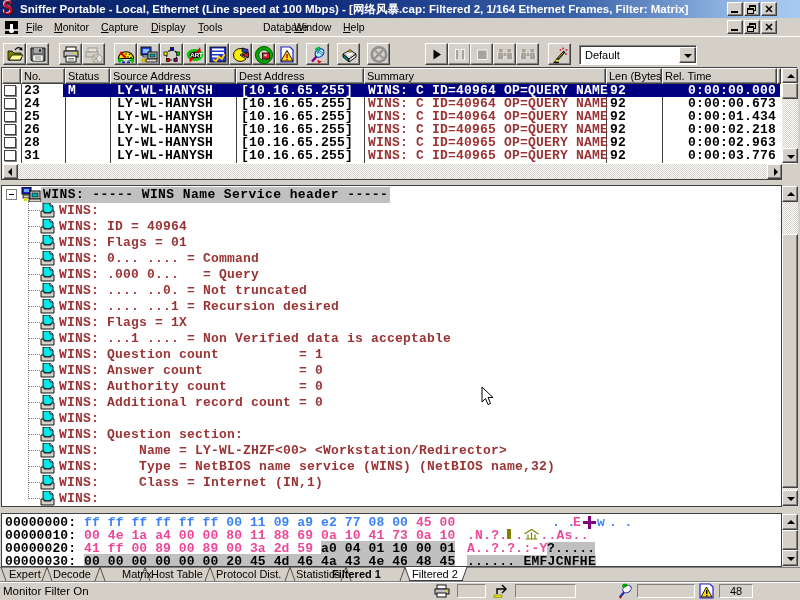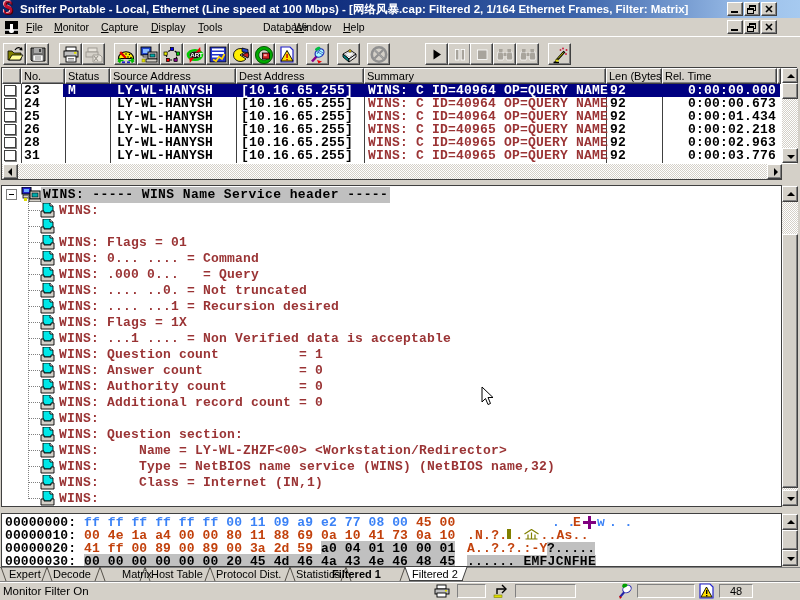--- a/index.html
+++ b/index.html
@@ -32,21 +32,21 @@
 
 #tree { top:185px; left:1px; width:781px; height:322px; background:#fff; border:1px solid #404040; overflow:hidden; }
 .tline { left:0px; height:16px; font-family:"Liberation Mono",monospace; font-size:13px; font-weight:bold; letter-spacing:0.2px; line-height:16px; white-space:pre; color:#9a3334; }
 
 #hex { top:513px; left:1px; width:781px; height:54px; background:#fff; border:1px solid #404040; overflow:hidden; }
 .hxline > span { top:0; } .hxline { height:13px; font-family:"Liberation Mono",monospace; font-size:13px; font-weight:bold; line-height:13px; white-space:pre; }
 .hxrow { position:absolute; left:3px; top:0; letter-spacing:0.1px; white-space:pre; }
 .hxoff { color:#000; }
 .hxa { position:absolute; left:465px; letter-spacing:0.26px; }
 .purple { color:#3b82f6; }
-.olive { color:#c2410c; }
+.olive { color:#ec4899; }
 .hgray { background:#c0c0c0; color:#000; }
 
 #tabbar { top:567px; left:0; width:800px; height:14px; background:#d4d0c8; }
 .tabtxt { top:1px; font-size:11px; color:#000; }
 
 #status { top:581px; left:0; width:800px; height:19px; background:#d4d0c8; border-top:1px solid #808080; box-shadow:inset 0 1px 0 #fff; font-size:11px; }
 .spanel { top:2px; height:14px; border:1px solid; border-color:#808080 #fff #fff #808080; background:#d4d0c8; }
 </style>
 </head>
 <body>
@@ -276,20 +276,26 @@
           <path d="M13.5 5.5 L5 15" stroke="#000" stroke-width="2.6"></path>
 <path d="M12.5 6.5 L7 12.5" stroke="#dddd00" stroke-width="0.9"></path>
 <path d="M2.5 16.5 L8 16.5 M4 15 L5.5 16.5" stroke="#000" stroke-width="1.6"></path>
 <rect x="4.5" y="13.6" width="3" height="2" fill="#dddd00"></rect>
 <circle cx="12" cy="2.5" r="1" fill="#cc2244"></circle>
           <circle cx="15.5" cy="4" r="1" fill="#cc2244"></circle>
 <circle cx="15" cy="8" r="1" fill="#cc2244"></circle>
           <circle cx="9.5" cy="4" r="0.9" fill="#cc2244"></circle>
         </svg>
       </div>
+    <div class="abs" style="left:579px;top:8px;width:118px;height:20px;background:#fff;border:1px solid;border-color:#808080 #fff #fff #808080;box-shadow:inset 1px 1px 0 #404040;">
+      <div class="abs" style="left:5px;top:3px;font-size:11px;color:#000;">Default</div>
+      <div class="sbtn abs" style="left:99px;top:1px;width:17px;height:16px;">
+          <span class="arrow" style="left:4px;top:6px;border-left:4px solid transparent;border-right:4px solid transparent;border-top:4px solid #000;"></span>
+        </div>
+    </div>
   </div>
 
   <div id="plist" class="abs">
     <div class="hcell abs" style="left:0;width:19px;"></div>
     <div class="hcell abs" style="left:19px;width:44px;">No.</div>
     <div class="hcell abs" style="left:63px;width:45px;">Status</div>
     <div class="hcell abs" style="left:108px;width:126px;">Source Address</div>
     <div class="hcell abs" style="left:234px;width:128px;">Dest Address</div>
     <div class="hcell abs" style="left:362px;width:242px;">Summary</div>
     <div class="hcell abs" style="left:604px;width:56px;">Len (Bytes</div>
@@ -374,20 +380,21 @@
         <path d="M10 0 L10 3 L13 3" fill="#fff" stroke="#000" stroke-width="0.9"></path>
         <path d="M1 8 L4 8 L4 10 L11 10 L11 8 L14 8 L14 14 L1 14 Z" fill="#d4d0c8" stroke="#000" stroke-width="0.9"></path>
       </svg>
       <div class="tline abs" style="left:57px;top:17px;">WINS:</div>
       <div class="abs" style="left:26px;top:40px;width:12px;height:1px;border-top:1px dotted #808080;"></div>
 <svg class="abs" style="left:38px;top:33px;" width="16" height="15" viewBox="0 0 16 15">
         <path d="M3 0 L10 0 L13 3 L13 10 L3 10 Z" fill="#00e8e8" stroke="#000" stroke-width="0.9"></path>
         <path d="M10 0 L10 3 L13 3" fill="#fff" stroke="#000" stroke-width="0.9"></path>
         <path d="M1 8 L4 8 L4 10 L11 10 L11 8 L14 8 L14 14 L1 14 Z" fill="#d4d0c8" stroke="#000" stroke-width="0.9"></path>
       </svg>
+      <div class="tline abs" style="left:57px;top:33px;">WINS: ID = 40964</div>
       <div class="abs" style="left:26px;top:56px;width:12px;height:1px;border-top:1px dotted #808080;"></div>
 <svg class="abs" style="left:38px;top:49px;" width="16" height="15" viewBox="0 0 16 15">
         <path d="M3 0 L10 0 L13 3 L13 10 L3 10 Z" fill="#00e8e8" stroke="#000" stroke-width="0.9"></path>
         <path d="M10 0 L10 3 L13 3" fill="#fff" stroke="#000" stroke-width="0.9"></path>
         <path d="M1 8 L4 8 L4 10 L11 10 L11 8 L14 8 L14 14 L1 14 Z" fill="#d4d0c8" stroke="#000" stroke-width="0.9"></path>
       </svg>
       <div class="tline abs" style="left:57px;top:49px;">WINS: Flags = 01</div>
       <div class="abs" style="left:26px;top:72px;width:12px;height:1px;border-top:1px dotted #808080;"></div>
 <svg class="abs" style="left:38px;top:65px;" width="16" height="15" viewBox="0 0 16 15">
         <path d="M3 0 L10 0 L13 3 L13 10 L3 10 Z" fill="#00e8e8" stroke="#000" stroke-width="0.9"></path>

